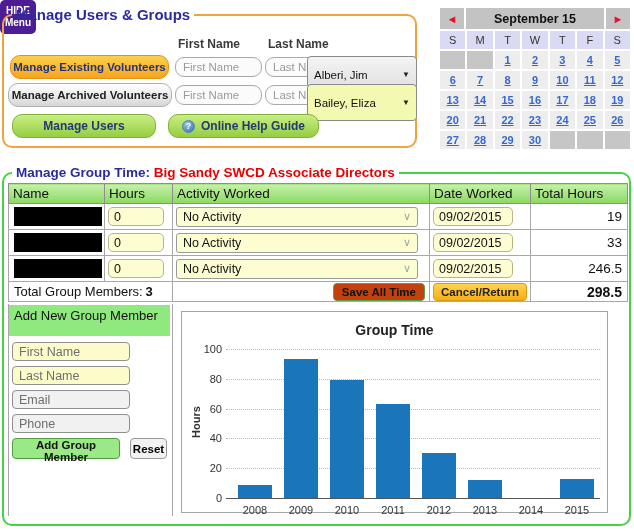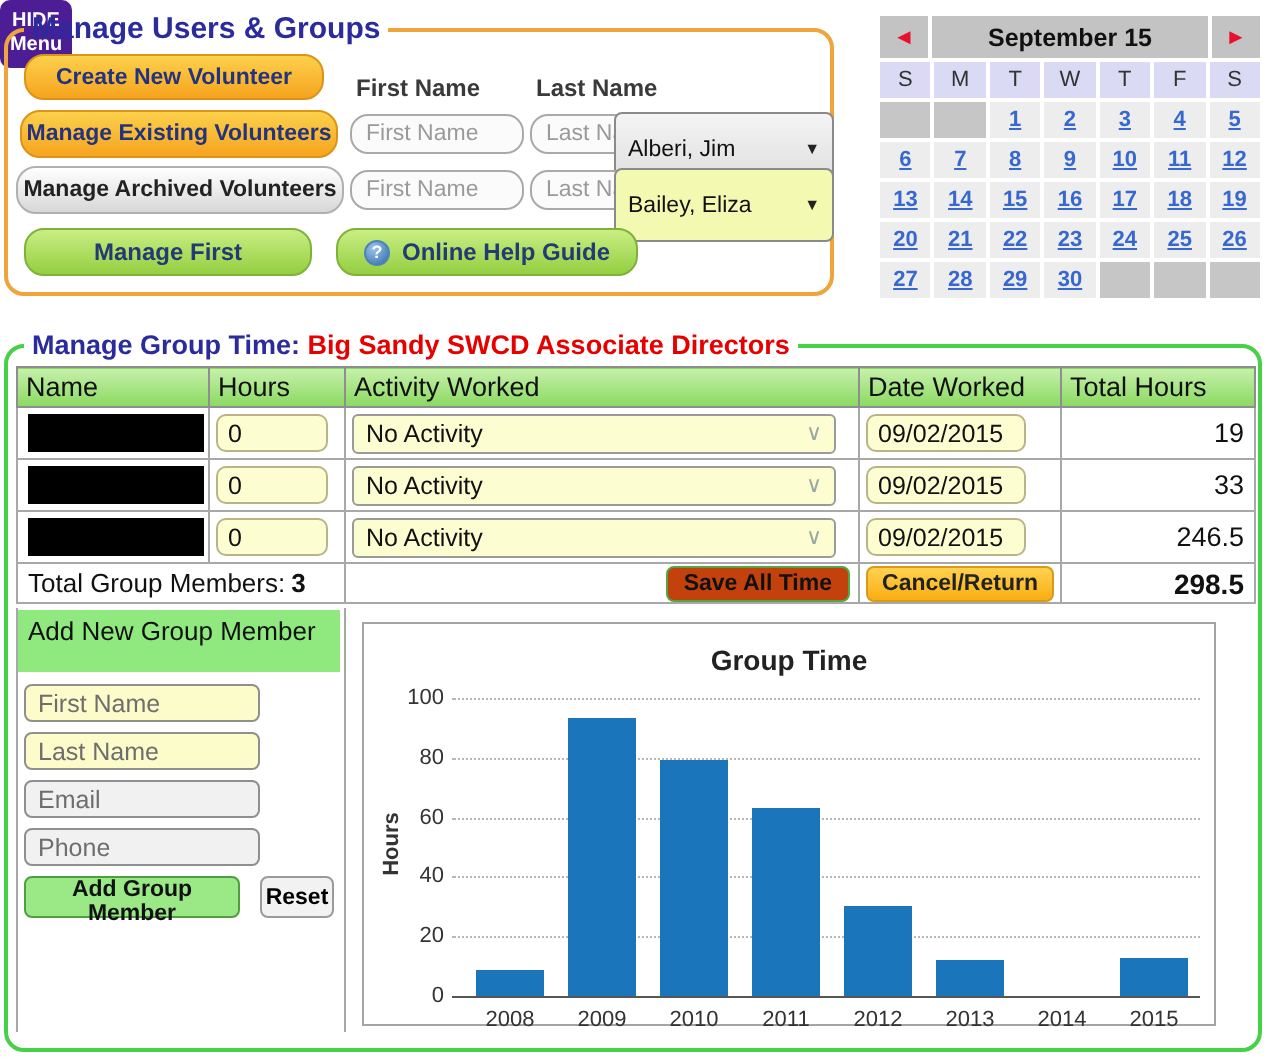--- a/index.html
+++ b/index.html
@@ -123,41 +123,40 @@
 </style>
 </head>
 <body>
 
 <div class="page">
 
   <fieldset class="users-panel">
     <legend class="legend-navy">Manage Users &amp; Groups</legend>
   </fieldset>
 
-  <button class="btn btn-orange" id="btn-create">Create New Volunteer</button>
   <div class="fld-lbl" id="lbl-first">First Name</div>
   <div class="fld-lbl" id="lbl-last">Last Name</div>
 
   <button class="btn btn-orange" id="btn-existing">Manage Existing Volunteers</button>
   <input class="pill-input" id="in-f1" placeholder="First Name" style="">
   <input class="pill-input" id="in-l1" placeholder="Last Name" style="">
   <div class="dd" id="dd-existing">
     <span>Alberi, Jim</span>
     <span class="dd-arrow">▼</span>
   </div>
 
   <button class="btn btn-silver" id="btn-archived">Manage Archived Volunteers</button>
   <input class="pill-input" id="in-f2" placeholder="First Name" style="">
   <input class="pill-input" id="in-l2" placeholder="Last Name" style="">
   <div class="dd" id="dd-archived">
     <span>Bailey, Eliza</span>
     <span class="dd-arrow">▼</span>
   </div>
 
-  <button class="btn btn-green" id="btn-groups">Manage First</button>
+  <button class="btn btn-green" id="btn-groups">Manage Users</button>
   <button class="btn btn-green" id="btn-help">
     <span class="help-icon">?</span>
     <span>Online Help Guide</span>
   </button>
   <button id="btn-hide">
     <span>HIDE</span>
     <span>Menu</span>
   </button>
 
   <div class="calendar">

